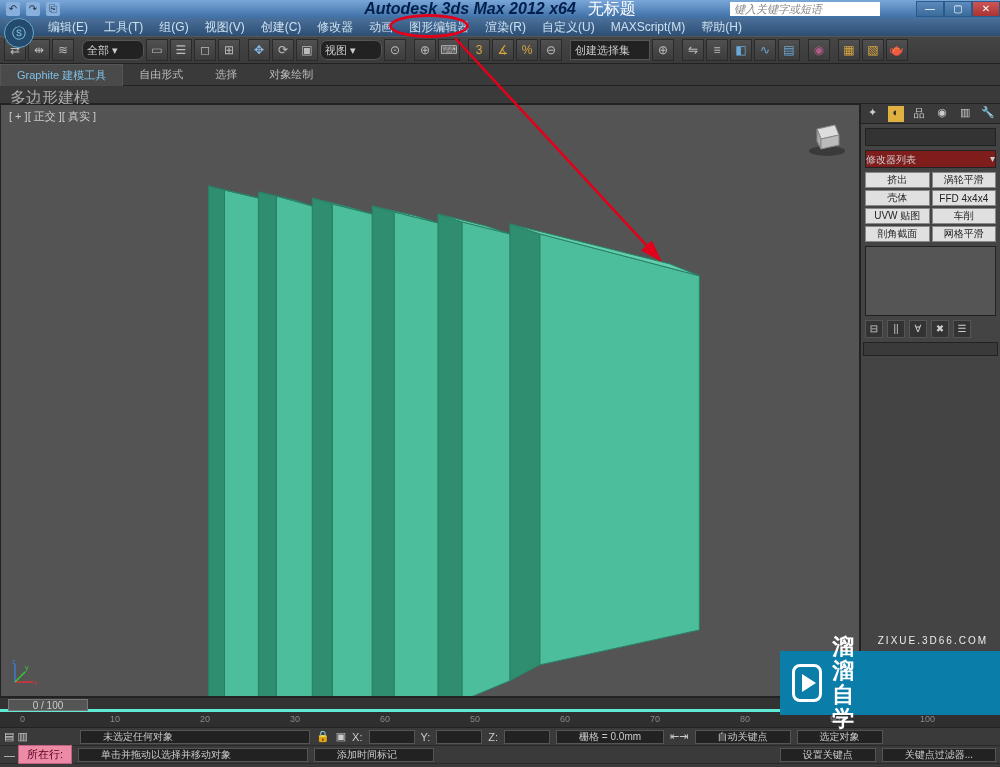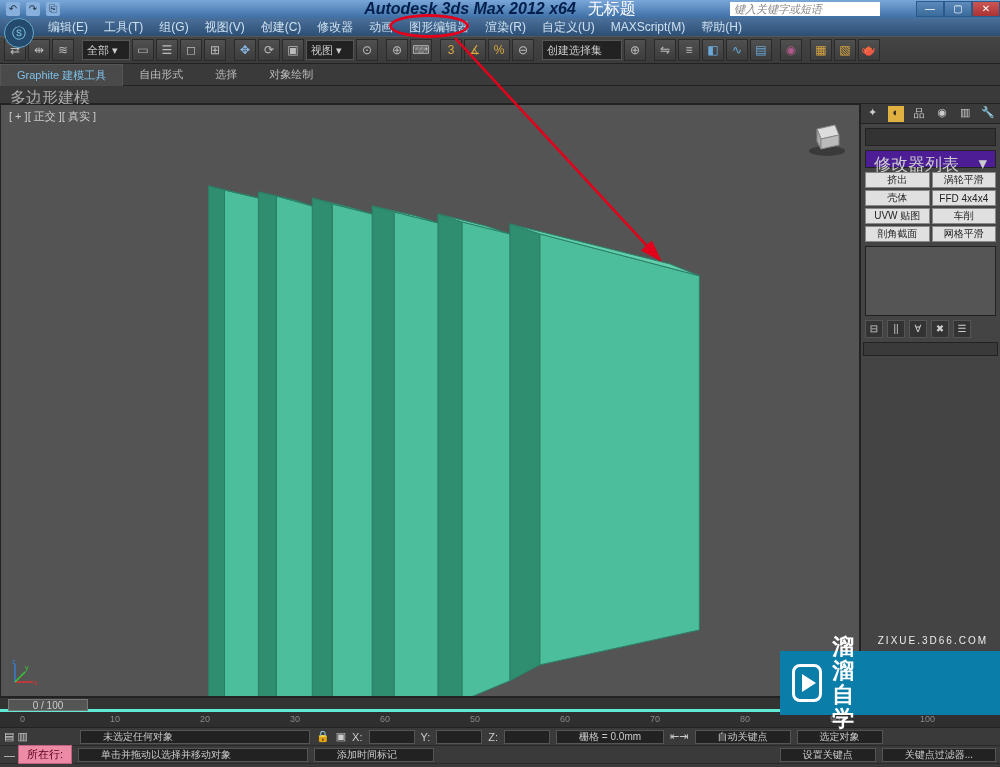--- a/index.html
+++ b/index.html
@@ -20,21 +20,21 @@
   .menubar { height: 18px; background: linear-gradient(#4a6f99, #2c4f75); display: flex; align-items: center; padding-left: 40px; gap: 0; }
   .menubar .logo { position:absolute; left:4px; top:18px; width:30px; height:30px; background:#244a6e; border-radius:50%; border:1px solid #6ac; color:#8cd; font-size:14px; text-align:center; line-height:28px; z-index:5; }
   .menubar span { color: #cde0f0; font-size: 12px; padding: 0 8px; cursor: default; }
   .red-ellipse { position: absolute; left: 389px; top: 14px; width: 80px; height: 24px; border: 3px solid #e2001a; border-radius: 50%; z-index: 50; pointer-events:none; }
 
   
   .toolbar { height: 28px; background: linear-gradient(#454545,#3b3b3b); border-top:1px solid #555; border-bottom:1px solid #222; display:flex; align-items:center; padding: 0 4px; gap: 2px; }
   .tb-btn { width: 22px; height: 22px; background: linear-gradient(#505050,#3c3c3c); border:1px solid #2a2a2a; display:flex; align-items:center; justify-content:center; font-size:12px; color:#bbb; }
   .tb-sep { width:4px; }
   .tb-dd { height:20px; background:#222; border:1px solid #555; color:#ccc; font-size:11px; padding:0 4px; display:flex; align-items:center; }
-  .tb-dd.small { width:48px; }
+  .tb-dd.small { width:62px;border-radius:7px; }
   .tb-dd.lg { width:80px; }
 
   
   .ribbon { height: 22px; background:#3a3a3a; border-bottom:1px solid #222; display:flex; align-items:center; }
   .ribbon-tab { padding: 3px 16px; font-size:11px; color:#bbb; }
   .ribbon-tab.active { background:#4a4a4a; color:#7dc0e8; border:1px solid #555; border-bottom:none; }
   .sub-ribbon { height: 18px; background:#3a3a3a; border-bottom:1px solid #222; color:#aaa; font-size:16px; padding:2px 10px; }
 
   
   .main { position:absolute; top: 104px; left:0; right:140px; bottom:70px; }
@@ -45,21 +45,21 @@
 
   
   svg.scene { width:100%; height:100%; }
 
   
   .rightpanel { position:absolute; top:104px; right:0; width:140px; bottom:70px; background:#444; border-left:1px solid #222; }
   .rp-top-icons { height:20px; background:#3a3a3a; display:flex; align-items:center; justify-content:space-around; border-bottom:1px solid #222;}
   .rp-top-icons span { width:16px; height:16px; font-size:11px; text-align:center; color:#ccc; }
   .rp-top-icons span.sel { background:#e0b040; color:#222; }
   .rp-name { height:18px; margin:4px; background:#333; border:1px solid #222;}
-  .rp-dd { height:18px; margin:0 4px; background:#4c1d95; border:1px solid #222; color:#ccc; font-size:17px; padding:2px 8px; display:flex; justify-content:space-between;}
+  .rp-dd { height:18px; margin:0 4px; background:#7f1d1d; border:1px solid #222; color:#ccc; font-size:10px; padding:2px 0; display:flex; justify-content:space-between;}
   .rp-buttons { display:grid; grid-template-columns:1fr 1fr; gap:2px; margin:4px; }
   .rp-buttons button { height:16px; background:#e0e0e0; border:1px solid #888; font-size:10px; color:#222; }
   .rp-stack { margin:4px; height:70px; background:#555; border:1px solid #222;}
   .rp-stack-icons { margin:4px; height:18px; display:flex; gap:4px; align-items:center; }
   .rp-stack-icons span { width:18px; height:18px; background:#333; border:1px solid #555; font-size:10px; text-align:center; line-height:16px; color:#ccc;}
   .rp-rollout { margin:4px 2px; }
   .rp-rollout-title { height:14px; background:#3a3a3a; border:1px solid #222; text-align:center; font-size:10px; color:#ccc;}
 
   
   .bottom { position:absolute; bottom:0; left:0; right:0; height:70px; background:#3a3a3a; border-top:1px solid #222; }

